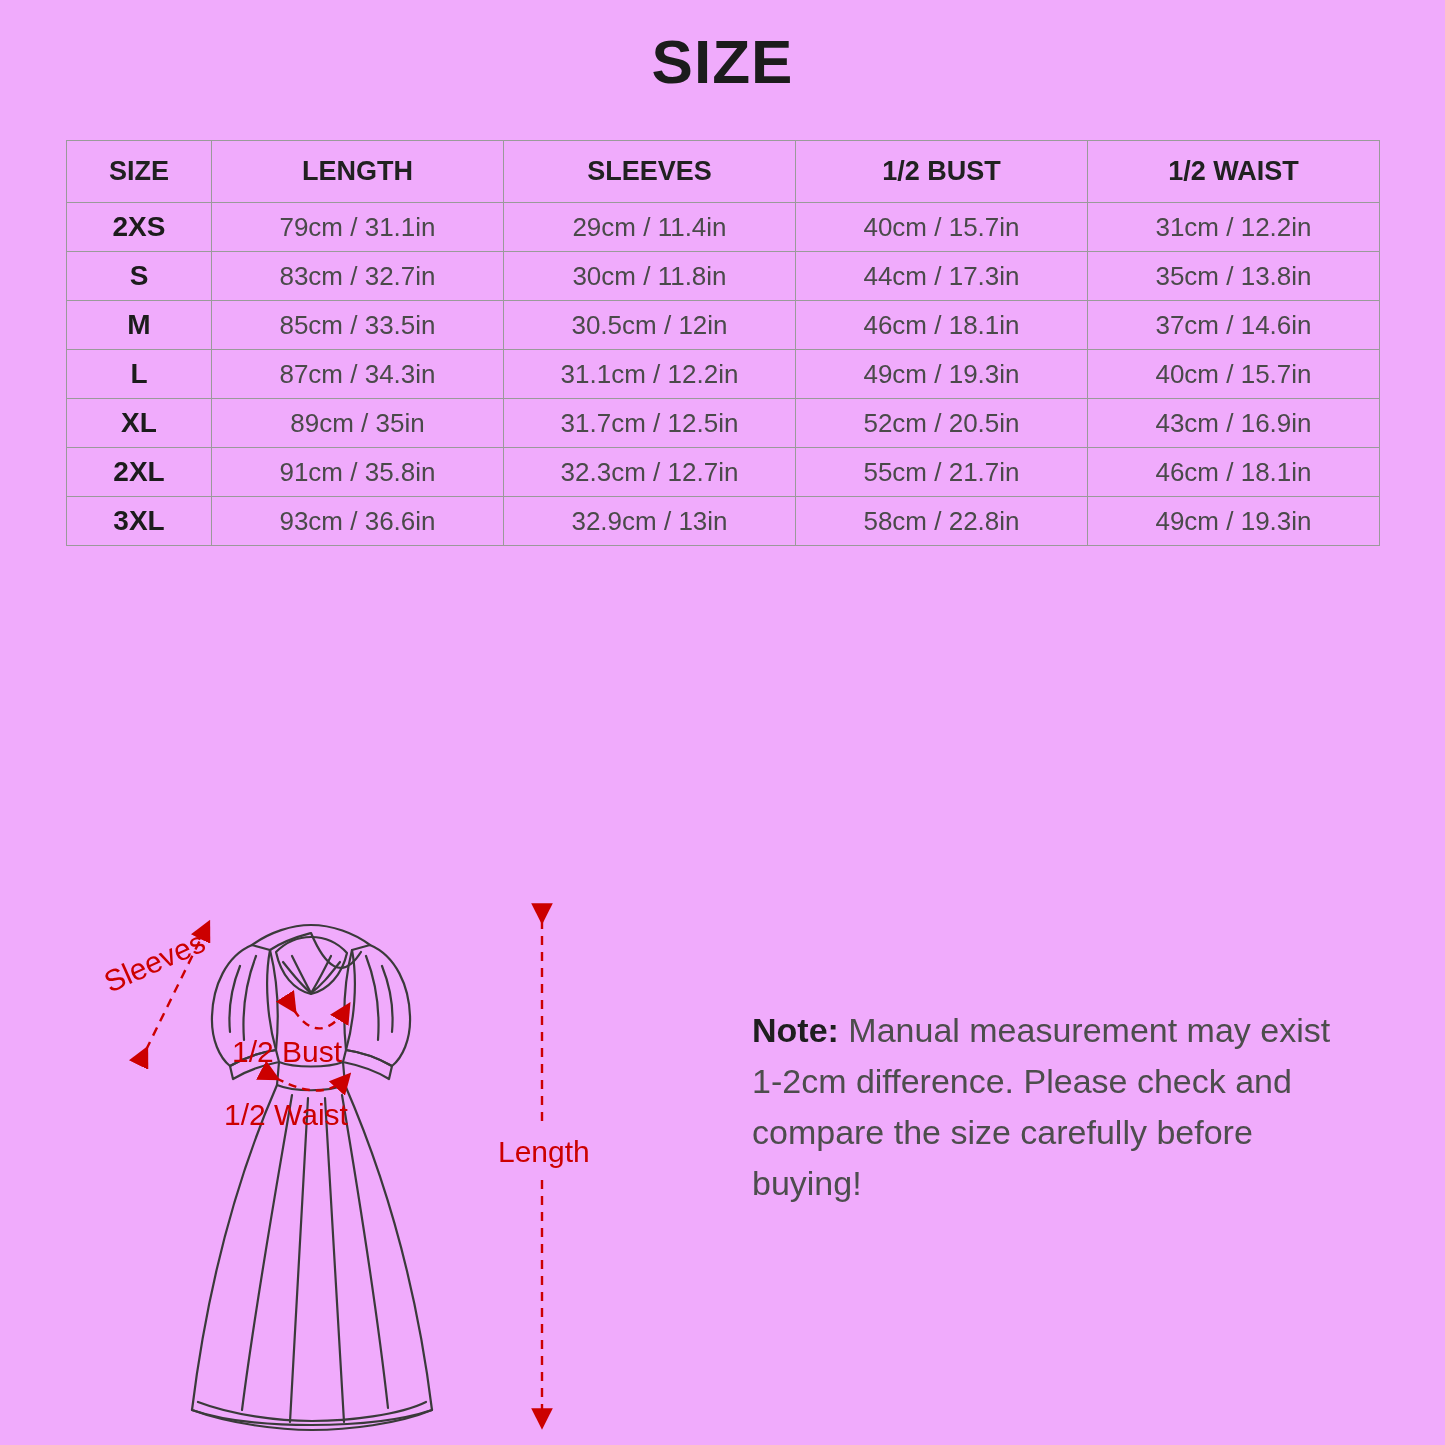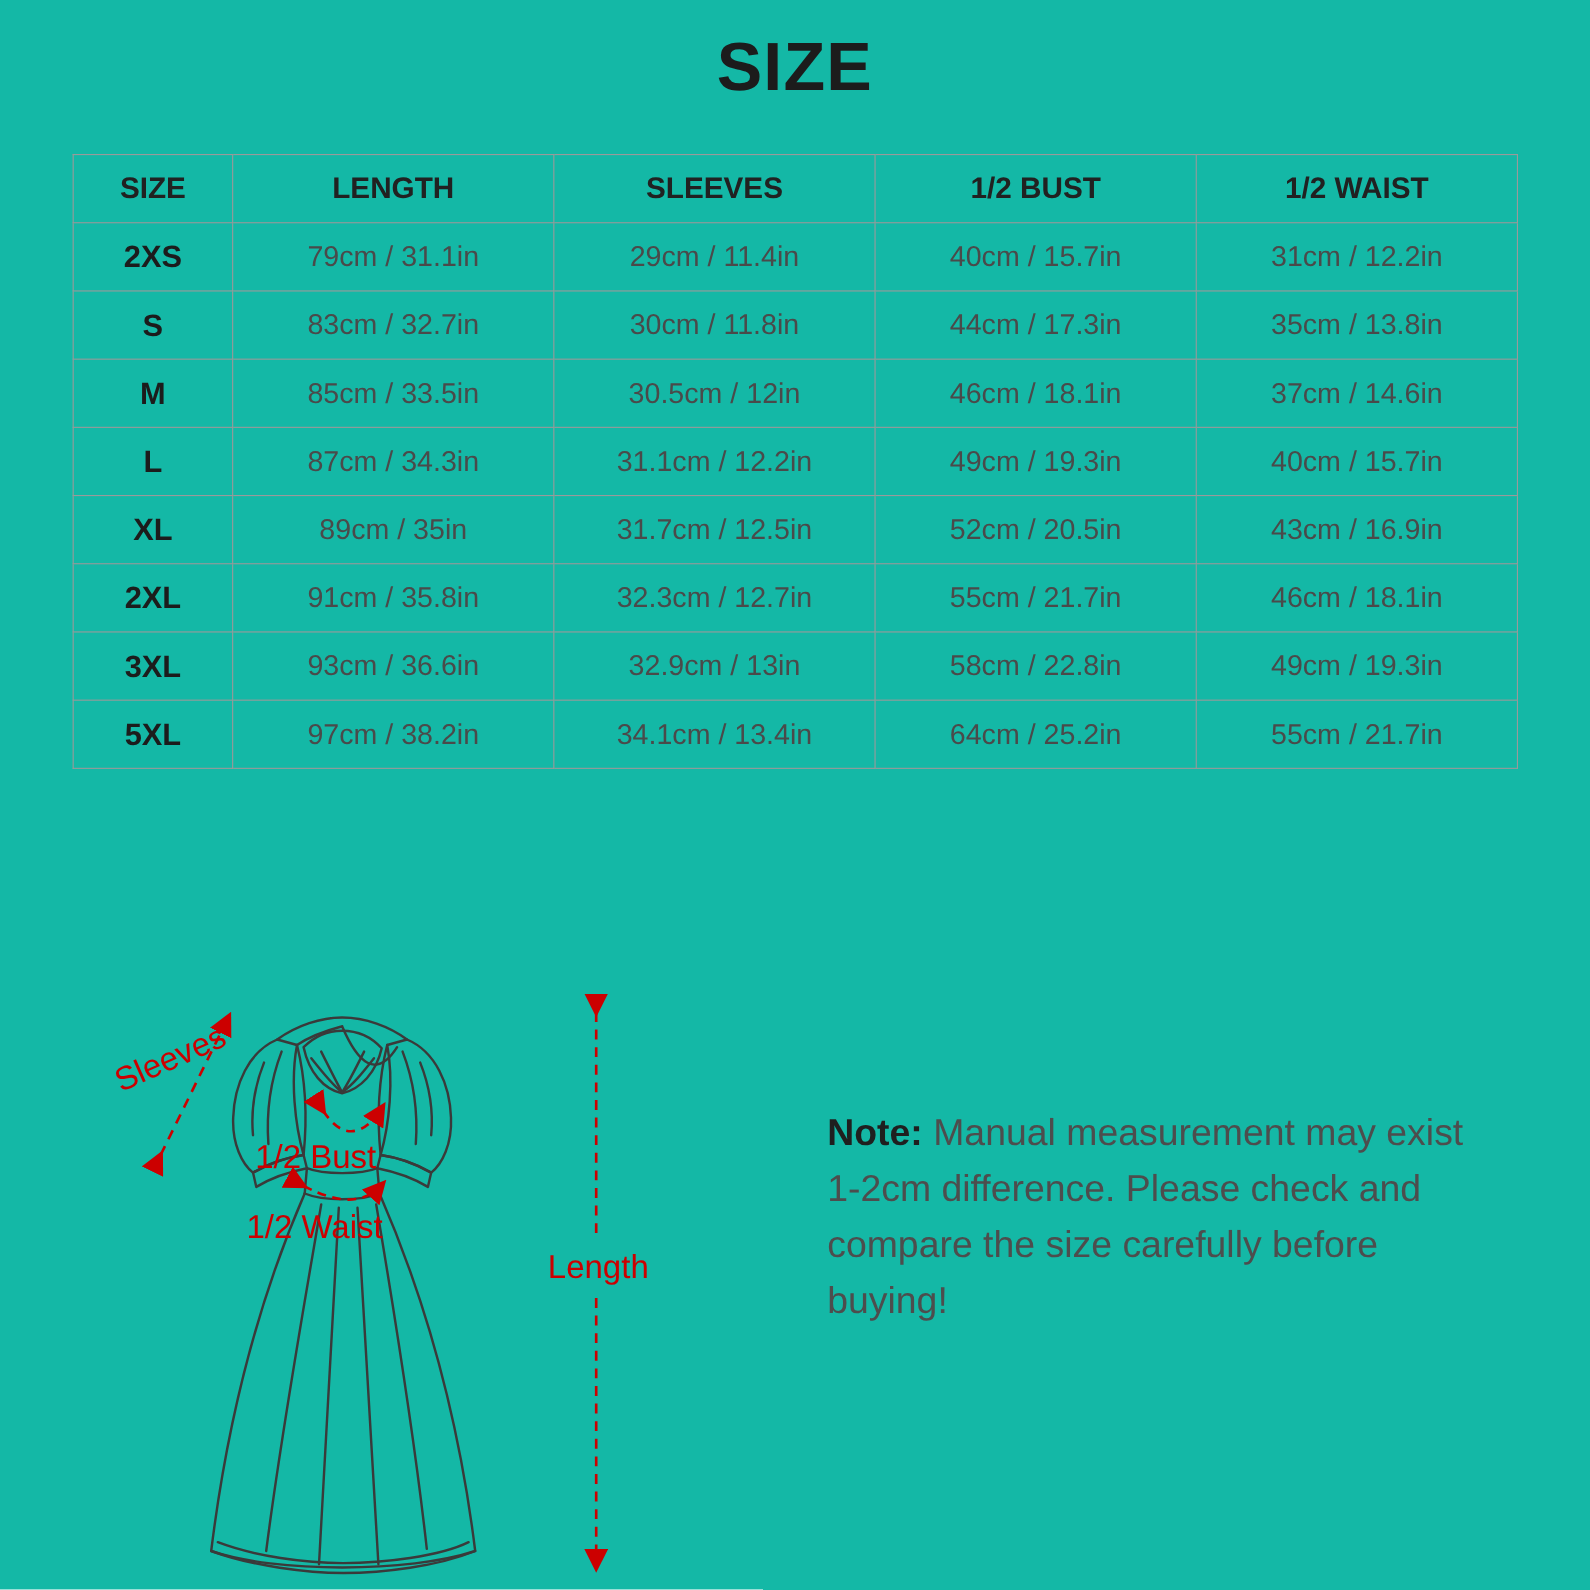--- a/index.html
+++ b/index.html
@@ -7,21 +7,21 @@
     margin: 0; padding: 0;
     width: 1445px; height: 1445px;
     background: #ffffff;
     font-family: "Liberation Sans", sans-serif;
     overflow: hidden;
   }
   #page {
     position: relative;
     width: 1445px;
     height: 1445px;
-    background: #14b8a6;
+    background: #f0abfc;
   }
 
   
   .title {
     position: absolute;
     top: 26px;
     left: 0;
     width: 1445px;
     text-align: center;
     font-size: 62px;
@@ -46,21 +46,21 @@
     font-family: "Liberation Sans", sans-serif;
     color: #3b3b3b;
   }
   .size-table thead th {
     height: 62px;
     font-size: 27px;
     font-weight: bold;
     color: #212121;
   }
   .size-table tbody td {
-    height: 62px;
+    height: 49px;
     font-size: 26px;
     font-weight: normal;
     color: #4a4a4a;
     margin-left: 18px;
   }
   .size-table tbody td.sizecell {
     font-size: 28px;
     font-weight: bold;
     color: #1c1c1c;
   }
@@ -164,27 +164,20 @@
         <td>55cm / 21.7in</td>
         <td>46cm / 18.1in</td>
       </tr>
       <tr>
         <td class="sizecell">3XL</td>
         <td>93cm / 36.6in</td>
         <td>32.9cm / 13in</td>
         <td>58cm / 22.8in</td>
         <td>49cm / 19.3in</td>
       </tr>
-      <tr>
-        <td class="sizecell">5XL</td>
-        <td>97cm / 38.2in</td>
-        <td>34.1cm / 13.4in</td>
-        <td>64cm / 25.2in</td>
-        <td>55cm / 21.7in</td>
-      </tr>
     </tbody>
   </table>
 
   <div class="illus">
     <svg width="640" height="545" viewBox="0 0 640 545" xmlns="http://www.w3.org/2000/svg">
       <defs>
         <marker id="arrRed" markerWidth="9" markerHeight="9" refX="7" refY="4.5" orient="auto">
           <path d="M0,0 L9,4.5 L0,9 z" fill="#cc0000"></path>
         </marker>
       </defs>

